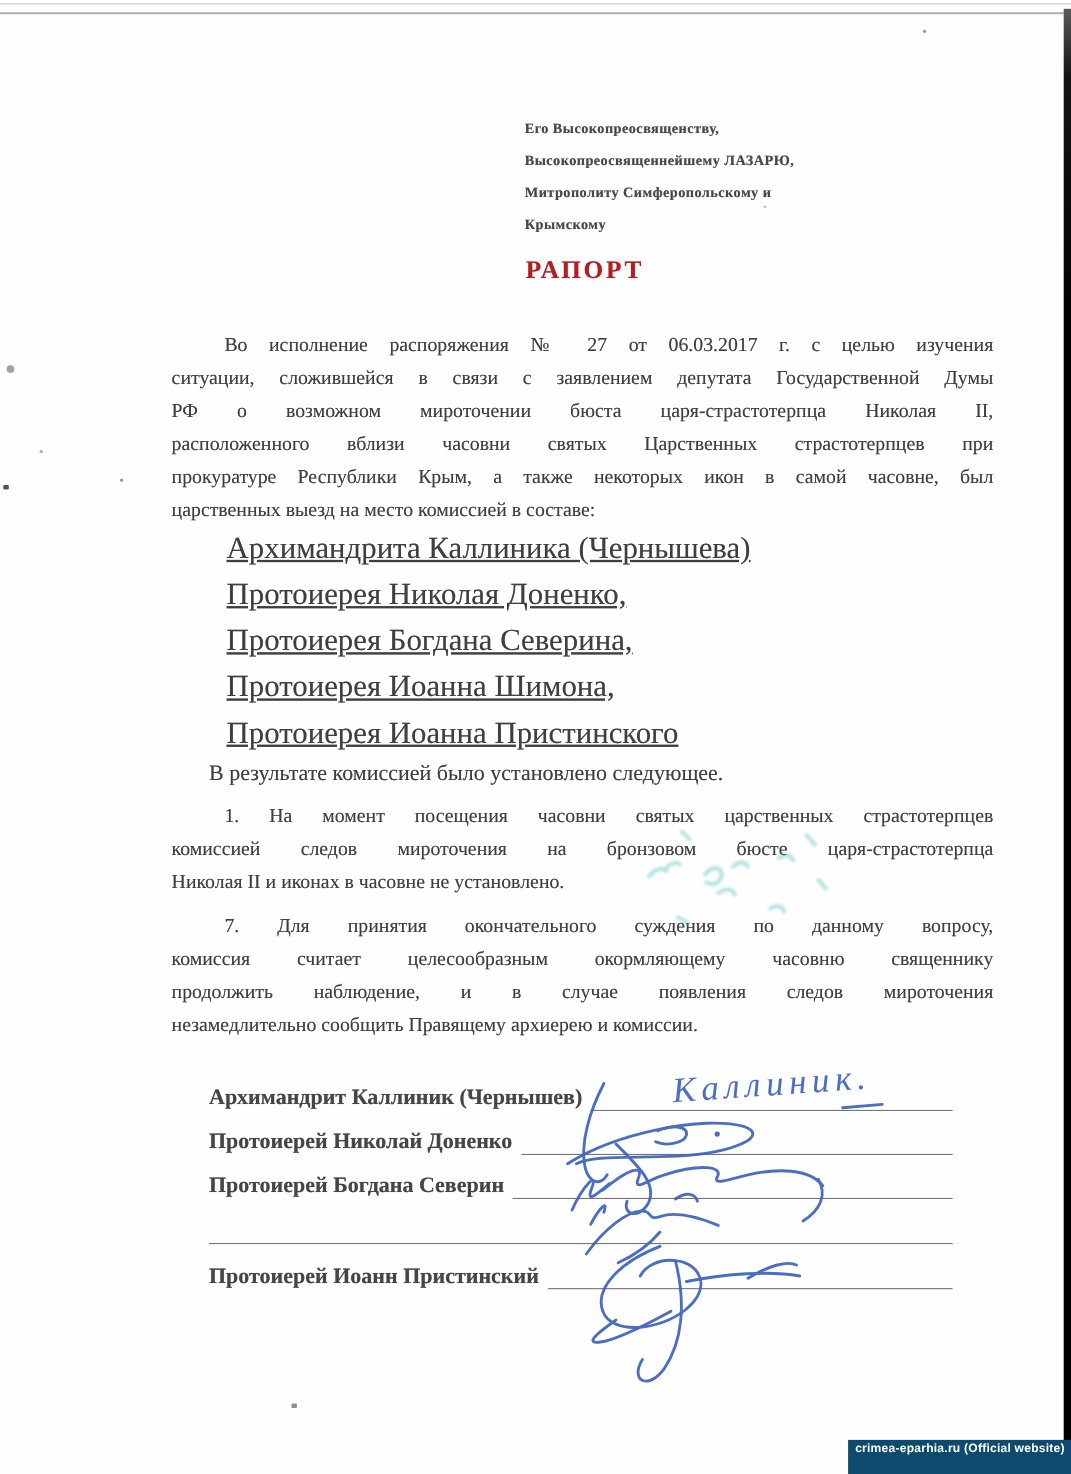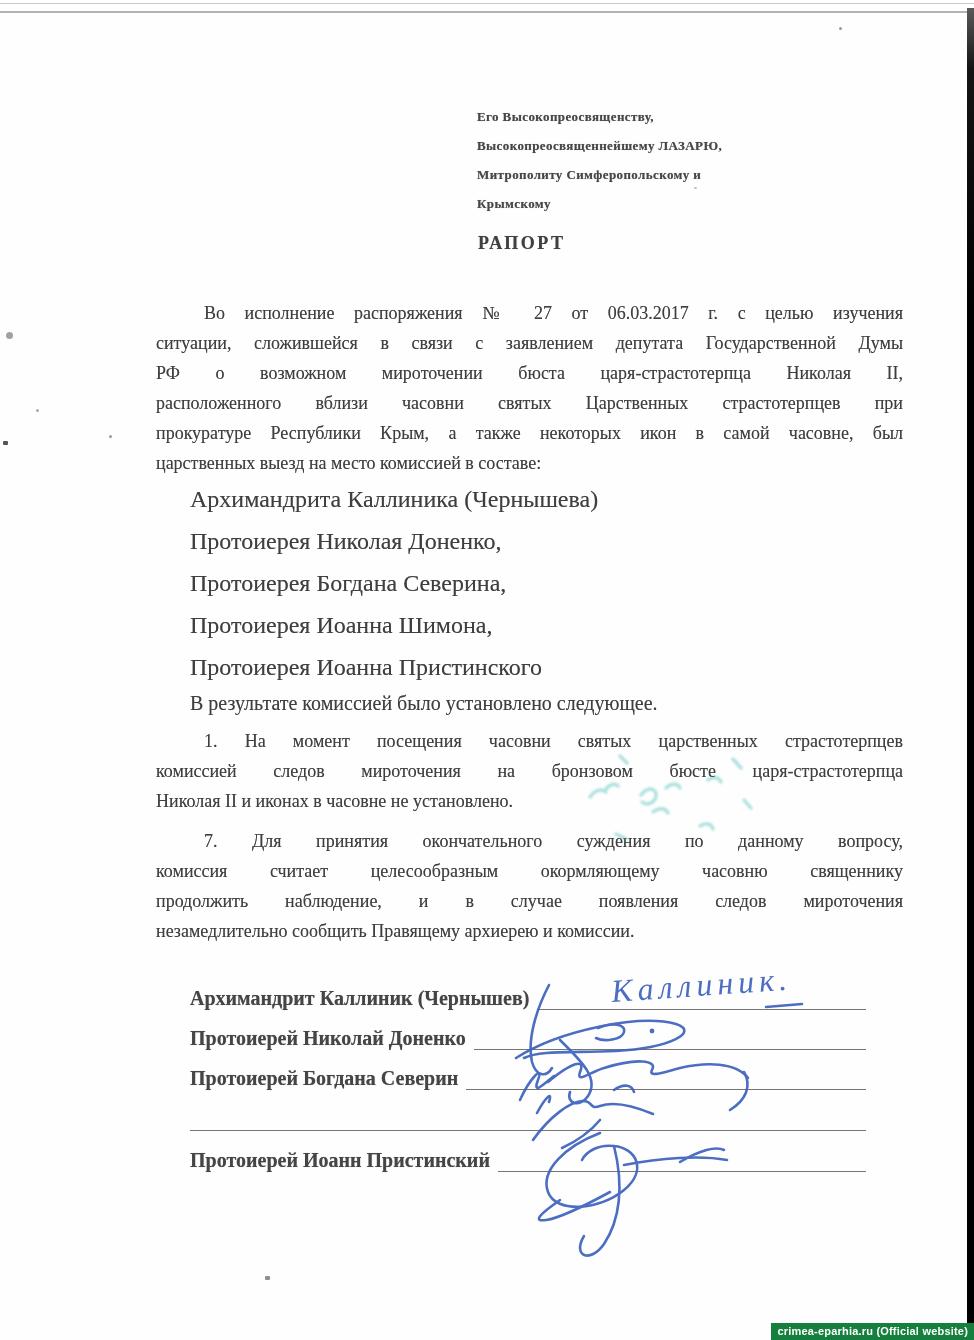--- a/index.html
+++ b/index.html
@@ -11,55 +11,55 @@
   .scan-top-line-1{position:absolute;left:0;top:3px;width:974px;height:1px;background:#b8b8b8;opacity:.75;}
   .scan-top-line-2{position:absolute;left:0;top:11px;width:974px;height:2px;background:#a0a0a0;opacity:.8;}
   .scan-edge-strip{position:absolute;right:0;top:8px;width:7px;height:1332px;
     background:linear-gradient(to bottom,#5a5a5a,#151515 60px,#000 300px,#000);}
   .speck{position:absolute;border-radius:50%;}
 
   
   .recipient{position:absolute;left:477px;top:102px;width:430px;
     font-weight:bold;font-size:13px;line-height:29px;letter-spacing:.4px;color:#474747;
     text-shadow:0 0 .7px rgba(70,70,70,.55);}
-  .report-title{position:absolute;left:478px;top:233px;font-weight:bold;font-size:18px;
-    letter-spacing:2.5px;color:#404040;text-shadow:0 0 .7px rgba(70,70,70,.55);}
+  .report-title{position:absolute;left:478px;top:233px;font-weight:bold;font-size:23px;
+    letter-spacing:2.5px;color:#b91c1c;text-shadow:0 0 .7px rgba(70,70,70,.55);}
 
   
   .block{position:absolute;left:156px;width:747px;font-size:18px;line-height:30px;
     text-shadow:0 0 .6px rgba(63,63,63,.5);}
   .para1{top:298px;}
   .finding1{top:726px;}
   .finding2{top:826px;}
   .line{white-space:normal;}
   .line.stretch{text-align:justify;text-align-last:justify;}
   .line.indent{text-indent:48px;}
 
-  .members{position:absolute;left:190px;top:484px;font-size:24px;line-height:30px;
-    text-shadow:0 0 .6px rgba(63,63,63,.5);}
+  .members{position:absolute;left:206px;top:484px;font-size:28px;line-height:30px;
+    text-shadow:0 0 .6px rgba(63,63,63,.5);text-decoration:underline;}
   .member{margin-bottom:12px;}
   .result-line{position:absolute;left:190px;top:688px;font-size:20px;line-height:30px;
     text-shadow:0 0 .6px rgba(63,63,63,.5);}
 
   
   .sig-row{position:absolute;left:190px;width:676px;height:24px;display:flex;align-items:flex-end;}
   .sig-row.r1{top:986px;}
   .sig-row.r2{top:1026px;}
   .sig-row.r3{top:1066px;}
   .sig-row.r4{top:1107px;}
   .sig-row.r5{top:1148px;}
   .sig-label{font-weight:bold;font-size:20px;white-space:nowrap;padding-right:8px;color:#454545;
     text-shadow:0 0 .7px rgba(69,69,69,.55);}
   .sig-line{flex:1;border-bottom:1.6px solid #757575;height:23px;}
 
   
   .ink-overlay{position:absolute;left:0;top:0;width:974px;height:1340px;pointer-events:none;}
 
-  .watermark{position:absolute;right:0;bottom:0;height:17px;line-height:17px;
-    background:#15803d;color:#fff;font-family:"Liberation Sans","DejaVu Sans",sans-serif;
+  .watermark{position:absolute;right:0;bottom:0;height:31px;line-height:17px;
+    background:#0c4a6e;color:#fff;font-family:"Liberation Sans","DejaVu Sans",sans-serif;
     font-size:11px;font-weight:bold;padding:0 6px;letter-spacing:.2px;}
 </style>
 </head>
 <body>
 
 <div class="page">
 
   <div class="scan-top-line-1"></div>
   <div class="scan-top-line-2"></div>
   <div class="scan-edge-strip"></div>

